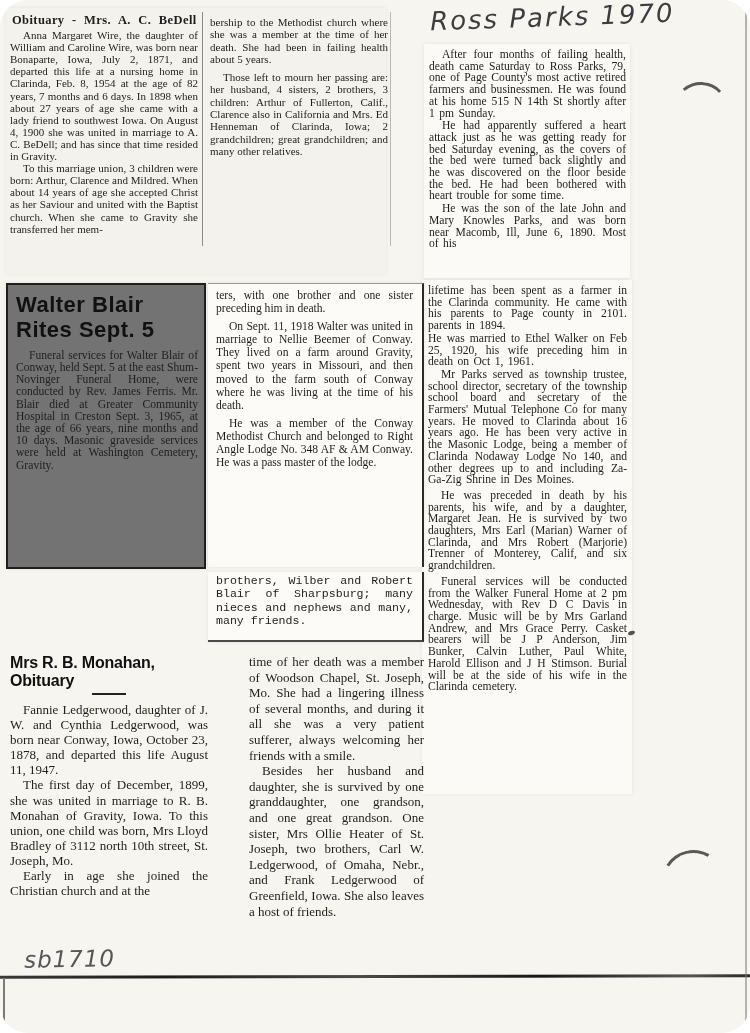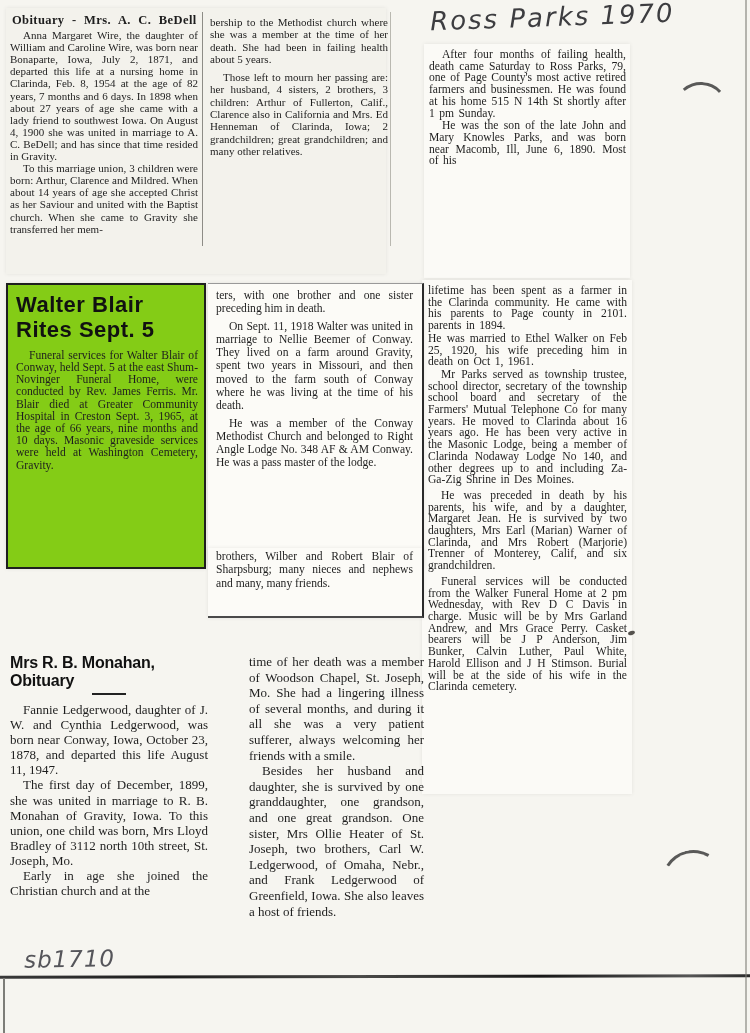--- a/index.html
+++ b/index.html
@@ -3,20 +3,21 @@
 <meta charset="utf-8">
 <style>
   html,body{margin:0;padding:0;}
   .page{
     position:relative;
     width:750px;height:1033px;
     background:#f6f5f0;
     overflow:hidden;
     font-family:"Liberation Serif","DejaVu Serif",serif;
     color:#1e1e1e;
+    border-radius:28px;
   }
   .clip{position:absolute;background:#fbfaf6;box-shadow:0 0 4px rgba(0,0,0,0.08);}
   .clip p{margin:0;text-align:justify;}
   .ind{text-indent:13px;}
   .gap{margin-top:4px !important;}
 
   
   .bedell{left:6px;top:8px;width:380px;height:266px;background:#f3f2ec;}
   .bedell-col1{position:absolute;left:4px;top:6px;width:188px;font-size:11px;line-height:12.1px;}
   .bedell-col1 h2{
@@ -41,37 +42,37 @@
   .hand-sb{left:24px;top:946px;font-size:23px;letter-spacing:1px;color:#55555a;transform:rotate(-1deg);}
 
   
   .parks-top{left:424px;top:44px;width:206px;height:234px;padding:5px 4px 0 5px;box-sizing:border-box;}
   .parks-bottom{left:422px;top:280px;width:210px;height:514px;padding:5px 5px 0 6px;box-sizing:border-box;}
   .parks-top p,.parks-bottom p{font-size:11.6px;line-height:11.7px;margin-bottom:1px;word-spacing:1.5px;}
 
   
   .blair-col1{
     left:6px;top:283px;width:200px;height:286px;box-sizing:border-box;
-    border:2px solid #1f1f1f;padding:6px 6px 0 8px;background:#84cc16;
+    border:2px solid #1f1f1f;padding:6px 6px 0 8px;background:#737373;
   }
   .blair-col1 h1{
     margin:2px 0 7px 0;font-family:"Liberation Sans","DejaVu Sans",sans-serif;
     font-weight:bold;font-size:22px;line-height:1.13;letter-spacing:.5px;color:#111;
   }
   .blair-col1 p,.blair-col2 p,.blair-tail p{font-size:11.6px;line-height:12.2px;}
   .blair-col2{
     left:208px;top:283px;width:216px;height:284px;box-sizing:border-box;
     border-right:2px solid #2a2a2a;border-top:1px solid #999;
     padding:5px 9px 0 8px;background:#fcfbf7;
   }
   .blair-col2 p{line-height:13.1px;margin-bottom:5px;}
   .blair-tail{
-    left:208px;top:548px;width:216px;height:70px;box-sizing:border-box;
+    left:208px;top:572px;width:216px;height:70px;box-sizing:border-box;
     border-right:2px solid #2a2a2a;border-bottom:2px solid #4a4a4a;
-    padding:2px 9px 0 8px;background:#fcfbf7;
+    padding:2px 9px 0 8px;background:#fcfbf7;font-family:Liberation Mono, monospace;
   }
   .blair-tail p{line-height:13.4px;}
 
   
   .monahan-col1{left:10px;top:650px;width:198px;height:296px;padding-top:4px;box-sizing:border-box;background:transparent;box-shadow:none;}
   .monahan-col1 h2{
     margin:0 0 2px 0;font-family:"Liberation Sans","DejaVu Sans",sans-serif;
     font-weight:bold;font-size:16px;letter-spacing:-0.2px;color:#111;
   }
   .title-rule{width:34px;height:2px;background:#222;margin:3px auto 7px auto;}
@@ -109,20 +110,21 @@
     <div class="bedell-col2">
       <p>bership to the Methodist church where she was a member at the time of her death. She had been in failing health about 5 years.</p>
       <p class="ind">Those left to mourn her passing are: her husband, 4 sisters, 2 brothers, 3 children: Arthur of Fullerton, Calif., Clarence also in California and Mrs. Ed Henneman of Clarinda, Iowa; 2 grandchildren; great grandchildren; and many other relatives.</p>
     </div>
   </div>
 
   <div class="hand hand-parks">Ross Parks 1970</div>
 
   <div class="clip parks-top">
     <p class="ind">After four months of failing health, death came Saturday to Ross Parks, 79, one of Page County's most active retired farmers and businessmen. He was found at his home 515 N 14th St shortly after 1 pm Sunday.</p>
+    <p class="ind">He had apparently suffered a heart attack just as he was getting ready for bed Saturday evening, as the covers of the bed were turned back slightly and he was discovered on the floor beside the bed. He had been bothered with heart trouble for some time.</p>
     <p class="ind">He was the son of the late John and Mary Knowles Parks, and was born near Macomb, Ill, June 6, 1890. Most of his</p>
   </div>
 
   <div class="clip parks-bottom">
     <p>lifetime has been spent as a farmer in the Clarinda community. He came with his parents to Page county in 2101. parents in 1894.</p>
     <p>He was married to Ethel Walker on Feb 25, 1920, his wife preceding him in death on Oct 1, 1961.</p>
     <p class="ind">Mr Parks served as township trustee, school director, secretary of the township school board and secretary of the Farmers' Mutual Telephone Co for many years. He moved to Clarinda about 16 years ago. He has been very active in the Masonic Lodge, being a member of Clarinda Nodaway Lodge No 140, and other degrees up to and including Za-Ga-Zig Shrine in Des Moines.</p>
     <p class="ind gap">He was preceded in death by his parents, his wife, and by a daughter, Margaret Jean. He is survived by two daughters, Mrs Earl (Marian) Warner of Clarinda, and Mrs Robert (Marjorie) Trenner of Monterey, Calif, and six grandchildren.</p>
     <p class="ind gap">Funeral services will be conducted from the Walker Funeral Home at 2 pm Wednesday, with Rev D C Davis in charge. Music will be by Mrs Garland Andrew, and Mrs Grace Perry. Casket bearers will be J P Anderson, Jim Bunker, Calvin Luther, Paul White, Harold Ellison and J H Stimson. Burial will be at the side of his wife in the Clarinda cemetery.</p>
   </div>

